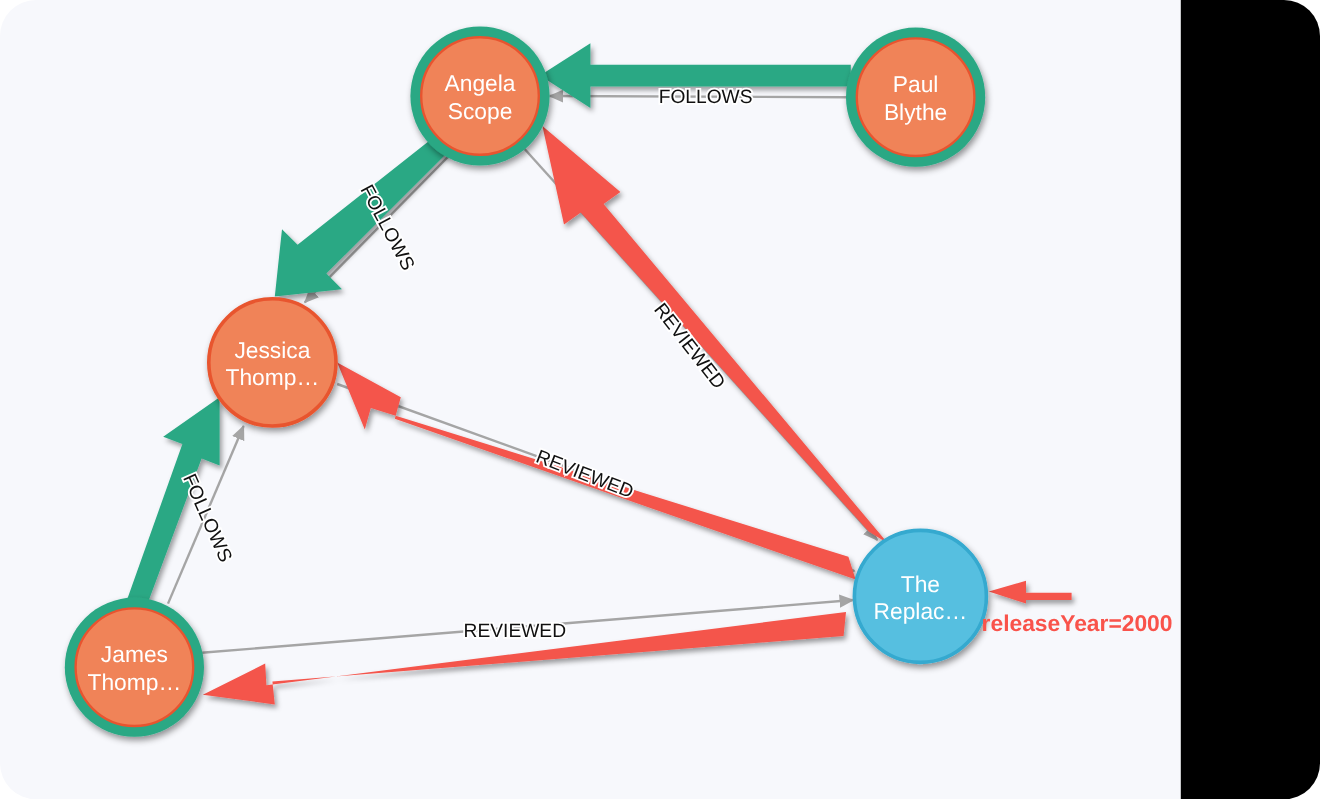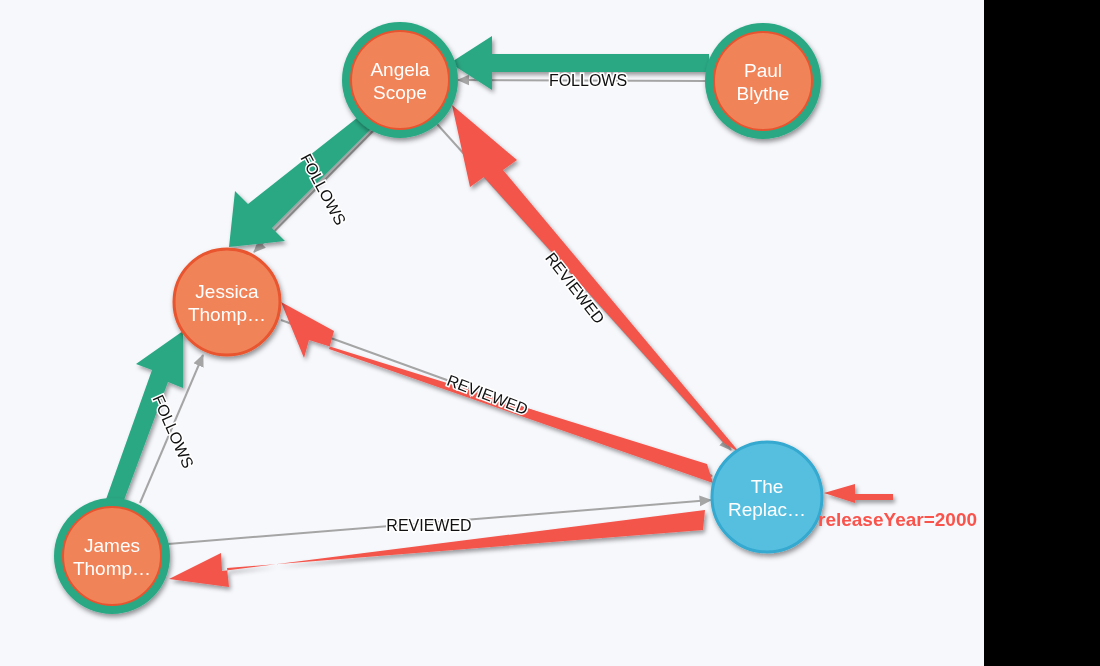--- a/index.html
+++ b/index.html
@@ -6,20 +6,21 @@
     margin: 0;
     padding: 0;
     background: #ffffff;
   }
   #stage {
     position: relative;
     width: 1100px;
     height: 666px;
     overflow: hidden;
     font-family: "Liberation Sans", sans-serif;
+    border-radius: 30px;
   }
   #canvas-bg {
     position: absolute;
     left: 0; top: 0;
     width: 984px;
     height: 666px;
     background: #f7f8fc;
   }
   #right-mask {
     position: absolute;

